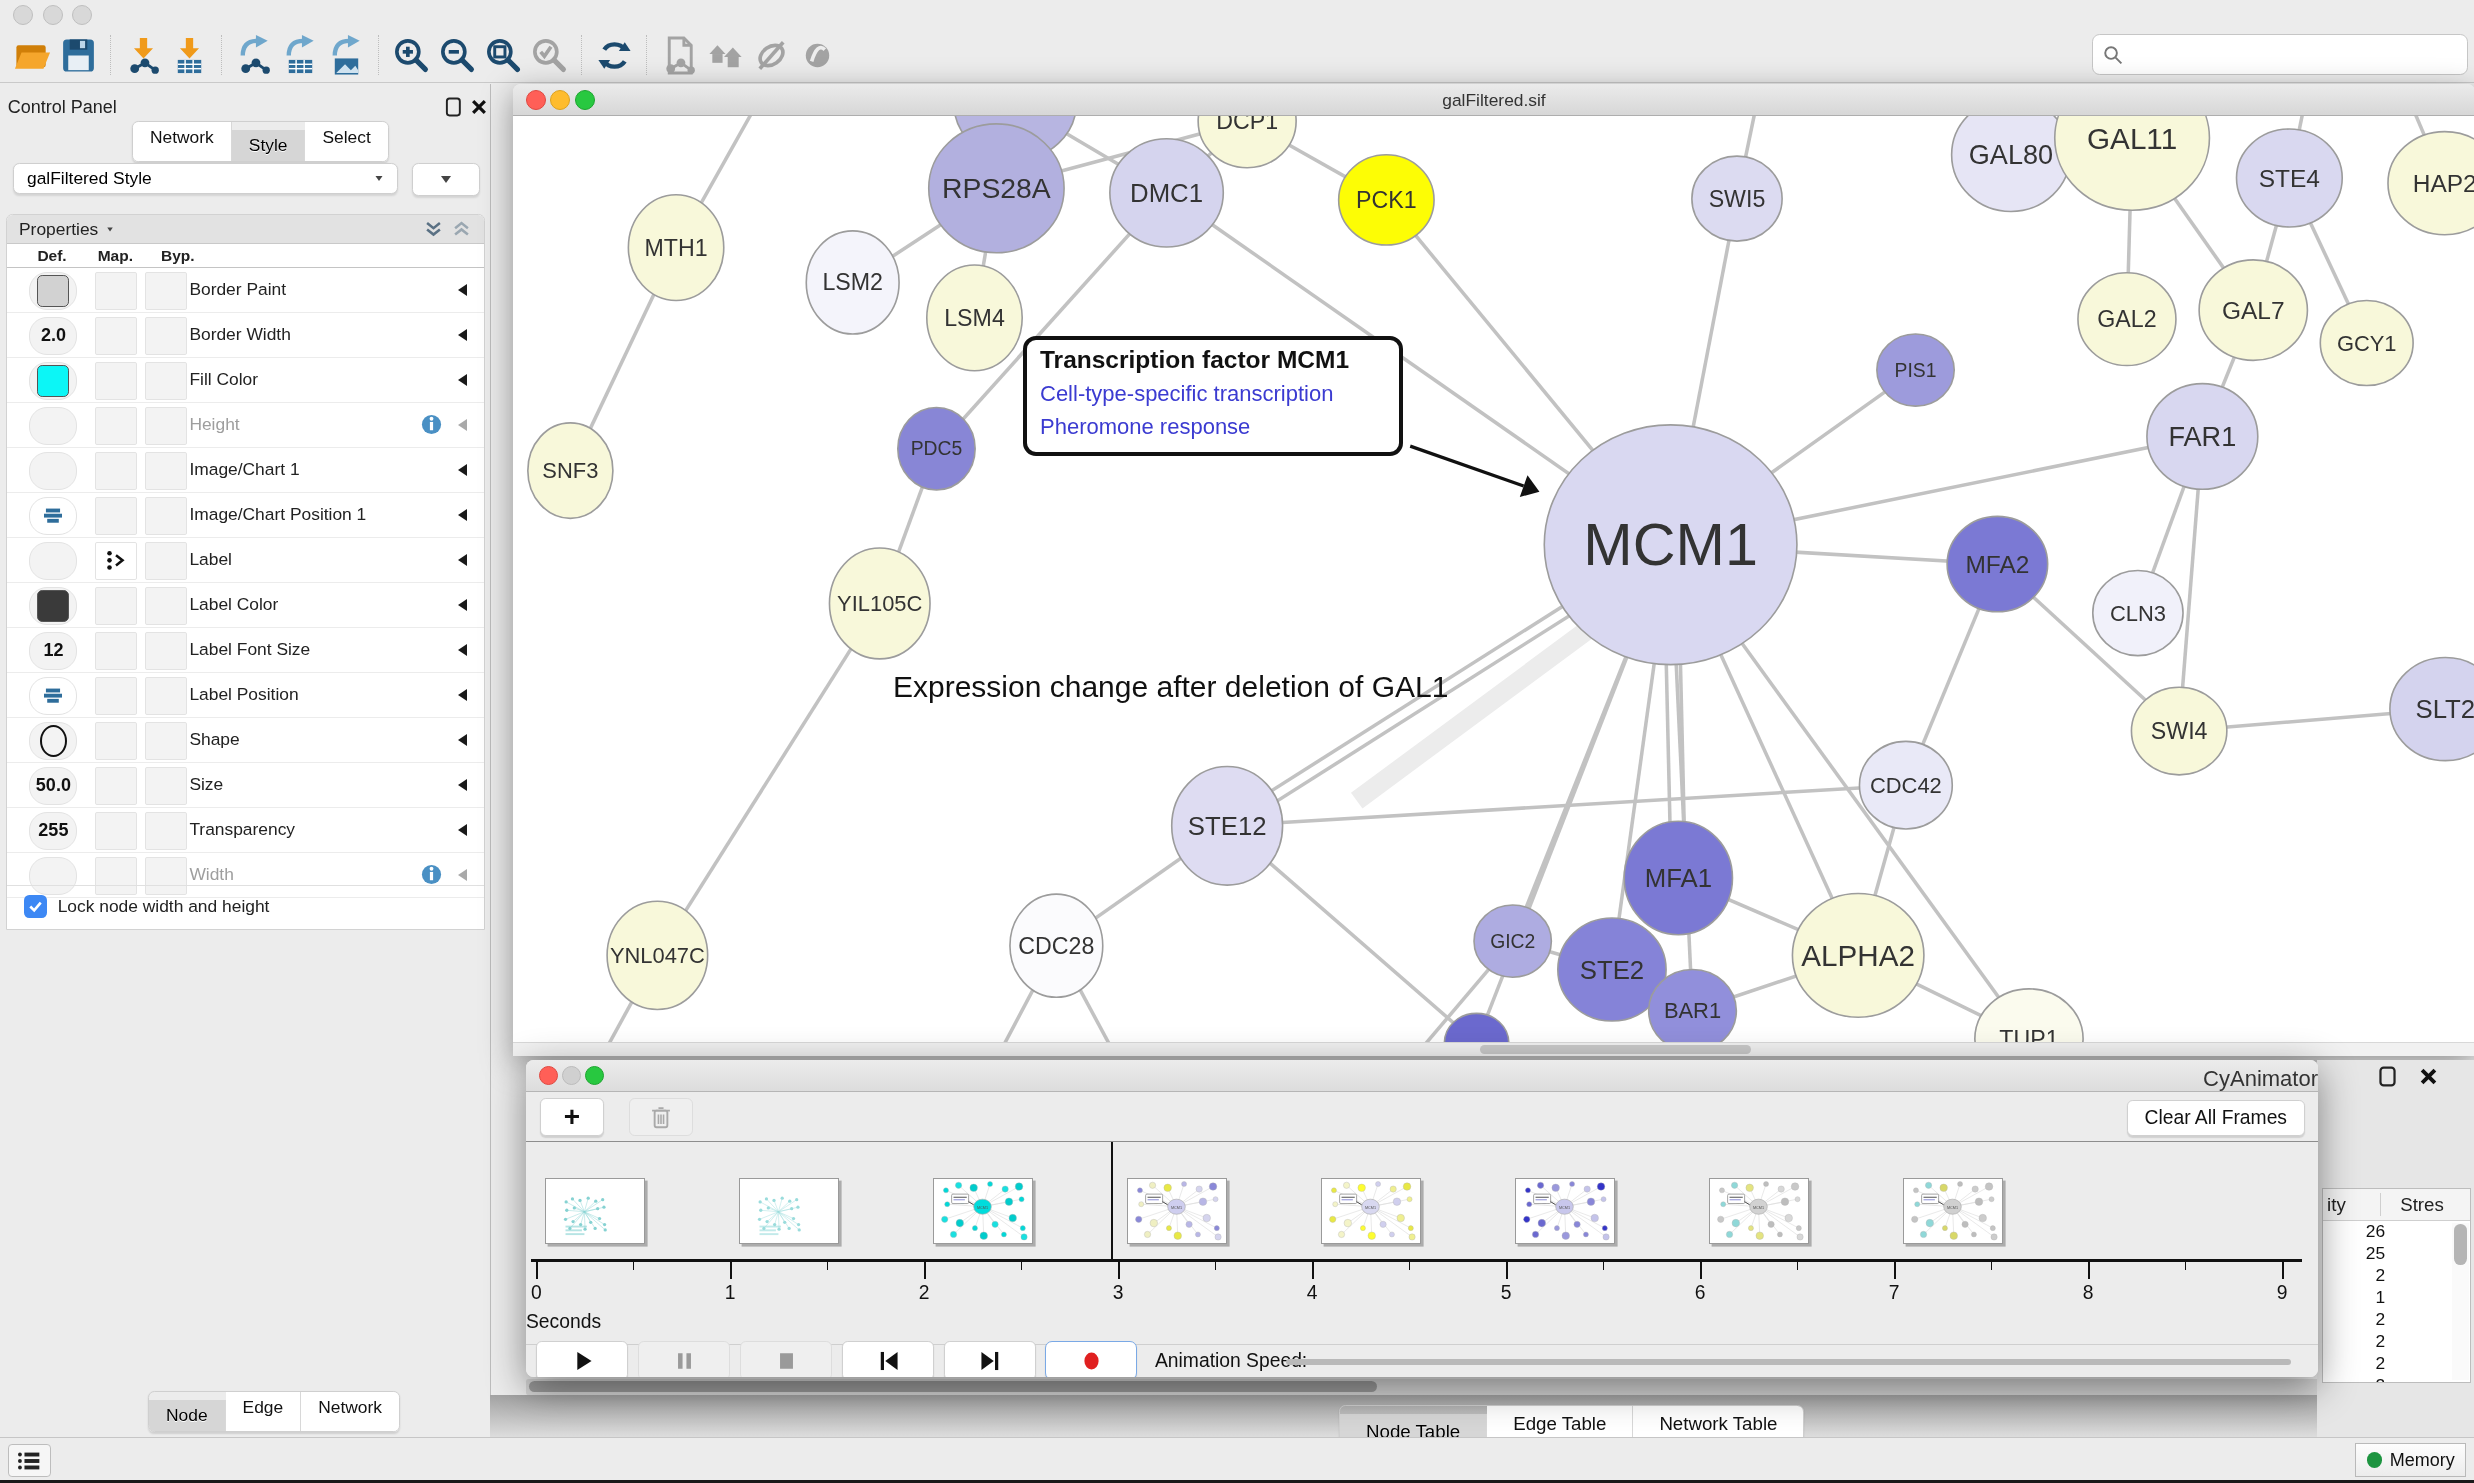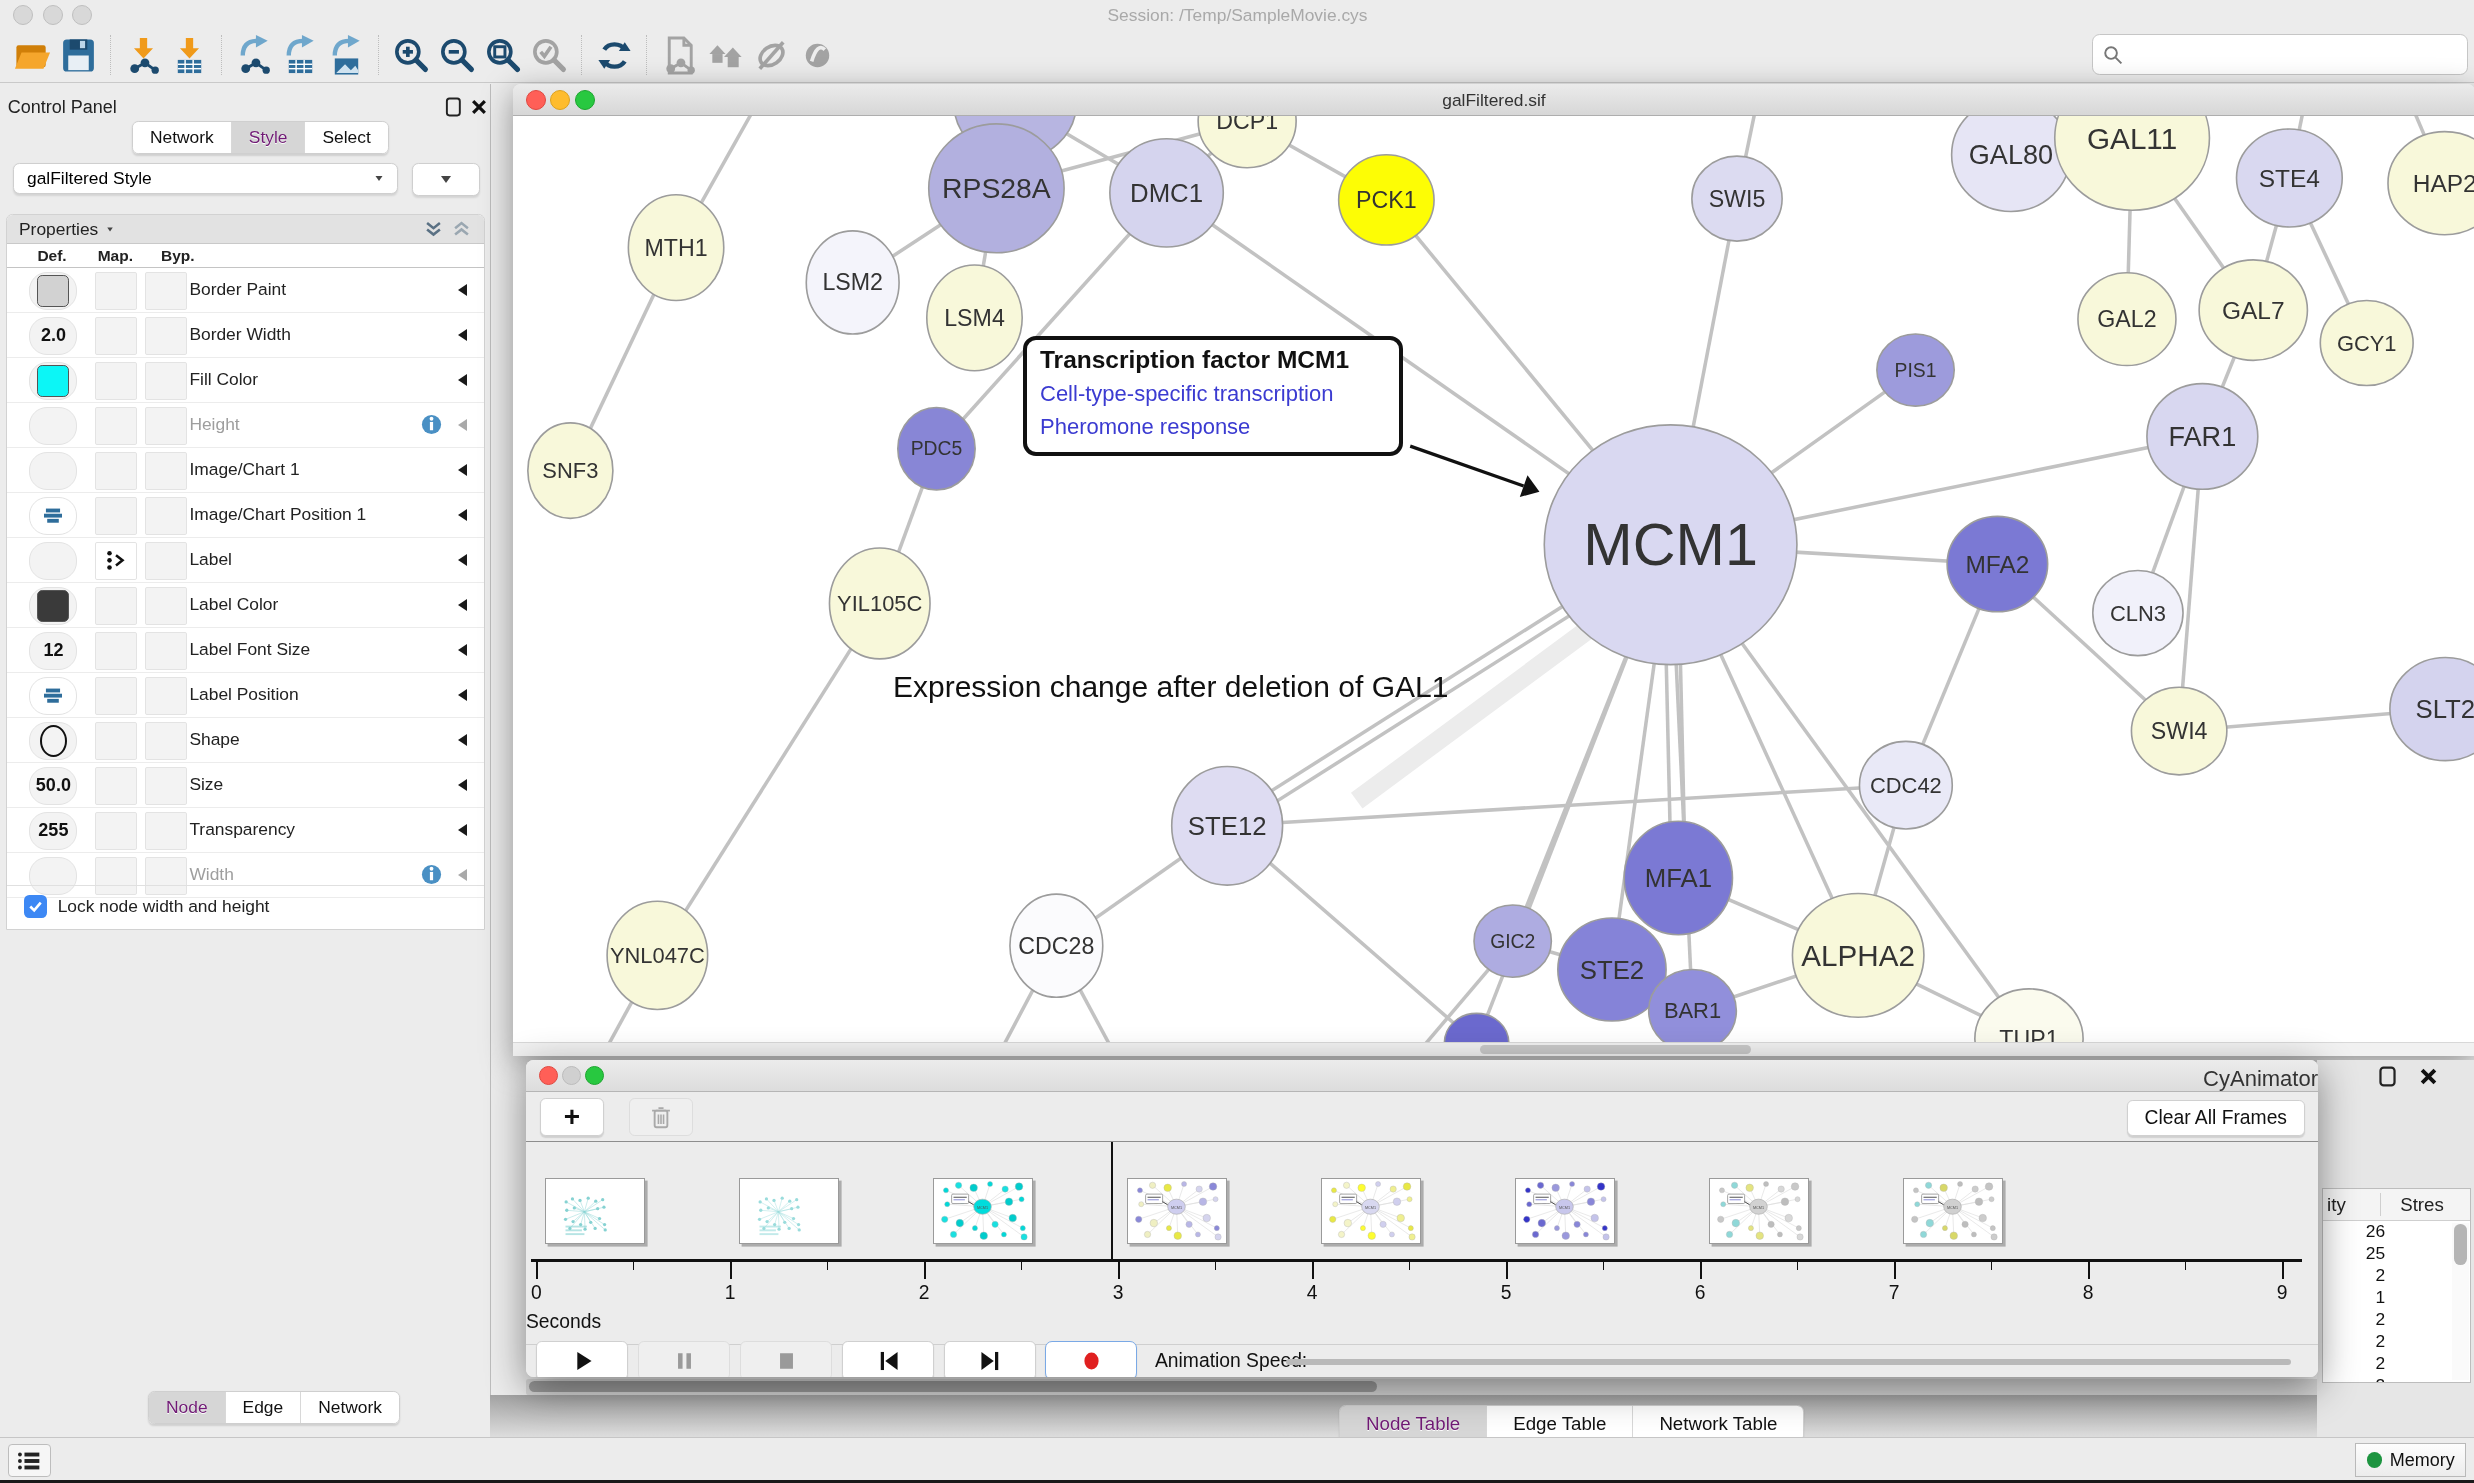--- a/index.html
+++ b/index.html
@@ -13,21 +13,21 @@
   .tb-sep{width:0;height:40px;border-left:1.3px dotted #bdbdbd;margin:0 9px;}
   .tb-ic{width:46px;height:41px;display:flex;align-items:center;justify-content:center;}
   .search-field{left:2092px;top:34px;width:376px;height:41px;background:#fff;border:1.3px solid #c6c6c6;border-radius:7.7px;display:flex;align-items:center;padding-left:9px;box-sizing:border-box;}
   .search-field input{border:none;outline:none;font-size:17px;width:316px;background:transparent;}
   
   .cpanel{left:0;top:84px;width:490px;height:1344px;background:#ececec;border-right:1.3px solid #bdbdbd;}
   .cp-title{left:7.7px;top:13px;font-size:18px;color:#222;}
   .seg{position:absolute;display:flex;border:0.6px solid #cfcfcf;border-radius:6.4px;overflow:hidden;box-shadow:0 1.3px 1.9px rgba(0,0,0,.12);}
   .seg .sg{font-size:17.4px;padding:5.2px 17px;background:#fff;color:#111;border-right:0.6px solid #d8d8d8;}
   .seg .sg:last-child{border-right:none;}
-  .seg .sel{background:#d6d6d6;color:#701a75;text-shadow:0 0.6px 0.6px #fff;}
+  .seg .sel{background:#d6d6d6;color:#000000;text-shadow:0 0.6px 0.6px #fff;margin-top:8px;}
   .dropdown{left:13px;top:79px;width:385px;height:31px;background:#fff;border:1.3px solid #cfcfcf;border-radius:6.4px;display:flex;align-items:center;justify-content:space-between;padding:0 13px;box-sizing:border-box;font-size:17.4px;box-shadow:0 1.3px 1.9px rgba(0,0,0,.10);}
   .dd-btn{left:412px;top:79px;width:66px;height:31px;background:#fff;border:1.3px solid #cfcfcf;border-radius:6.4px;display:flex;align-items:center;justify-content:center;box-shadow:0 1.3px 1.9px rgba(0,0,0,.10);}
   .caret{width:0;height:0;border-left:5.8px solid transparent;border-right:5.8px solid transparent;border-top:7px solid #444;}
   .props{left:6.4px;top:130px;width:477px;height:714px;background:#fff;border:1.3px solid #d2d2d2;border-radius:6.4px 6.4px 0 0;overflow:hidden;}
   .props-head{height:28px;background:#e2e2e2;border-bottom:1.3px solid #c9c9c9;display:flex;align-items:center;padding:0 11.6px;font-size:17.4px;color:#222;}
   .cols{height:23px;display:flex;align-items:center;font-size:15.5px;font-weight:bold;color:#222;border-bottom:1.3px solid #c4c4c4;}
   .prop-row{height:44px;border-bottom:0.6px solid #ececec;position:relative;}
   .cell{position:absolute;top:3.9px;height:36px;background:#f3f3f3;border:0.6px solid #e3e3e3;border-radius:1.9px;display:flex;align-items:center;justify-content:center;}
   .c-def{left:22px;width:46px;border-radius:18px;} .c-map{left:88px;width:40px;} .c-byp{left:138px;width:40px;}
   .p-label{position:absolute;left:182px;top:11px;font-size:17.4px;color:#222;}
@@ -96,21 +96,20 @@
 </style>
 </head>
 <body>
 
 <div class="page">
 
   <div class="abs mac-titlebar">
     <div class="tl" style="left:13px;background:#d8d8d8;border:0.6px solid #bfbfbf;"></div>
     <div class="tl" style="left:43px;background:#d8d8d8;border:0.6px solid #bfbfbf;"></div>
     <div class="tl" style="left:72px;background:#d8d8d8;border:0.6px solid #bfbfbf;"></div>
-    <div class="abs session-title">Session: /Temp/SampleMovie.cys</div>
   </div>
 
   <div class="abs toolbar">
     <div id="toolbar-groups" style="display:flex;align-items:center;">
         <div class="tb-ic">
           <svg width="41" height="41" viewBox="0 0 56 56">
             <rect x="6" y="14" width="40" height="30" rx="3" fill="#d07f08"></rect>
             <polygon points="4,46 13,24 52,24 43,46" fill="#f5a62c"></polygon>
           </svg>
         </div>

